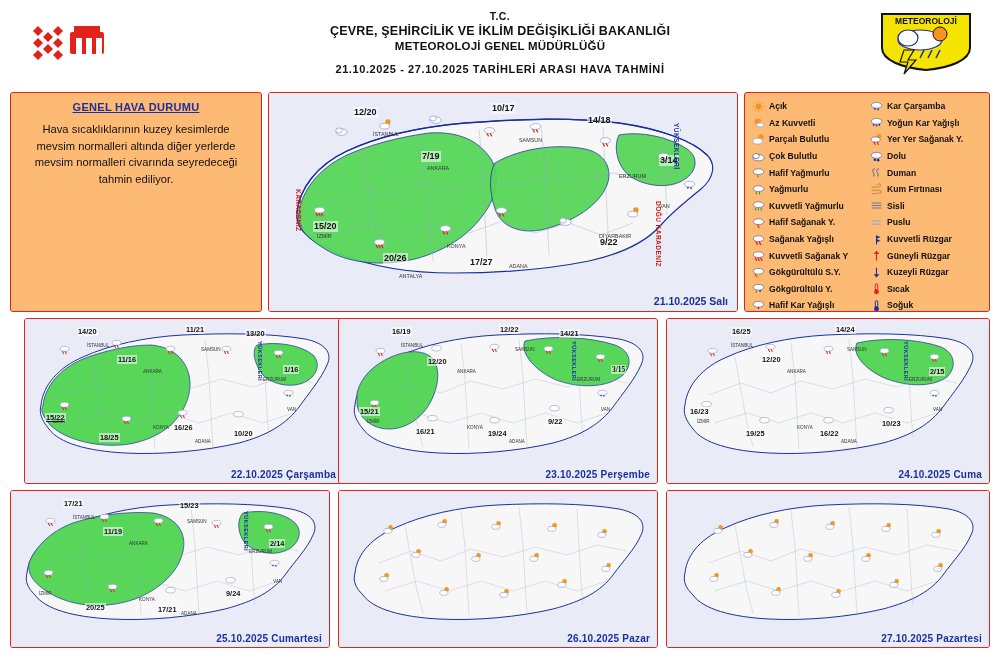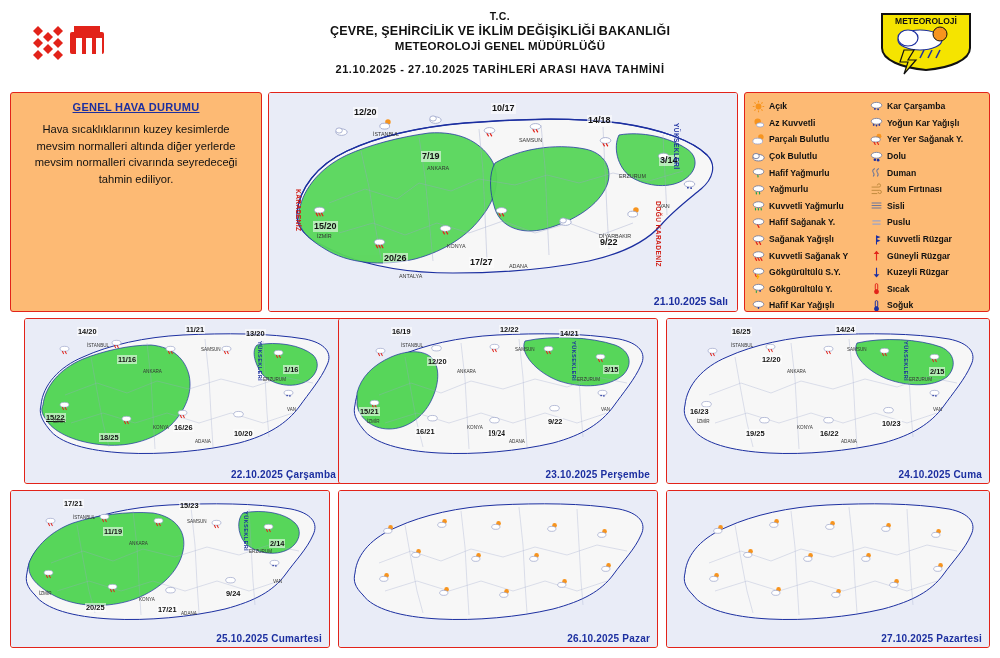--- a/index.html
+++ b/index.html
@@ -718,24 +718,24 @@
           </svg></span>
       <span class="ic" style="left:258px;top:66px;"><svg width="11" height="11" viewBox="0 0 16 16">
             <ellipse cx="8" cy="7" rx="6.5" ry="3.6" fill="#fff" stroke="#9aa3c9" stroke-width="1"></ellipse>
             <path d="M5 11 l2 0 M6 10 l0 2 M9 11.5 l2 0 M10 10.5 l0 2" stroke="#1c2fa0" stroke-width="1.1"></path>
           </svg></span>
     </div>
     <div class="temp" style="left:52px;top:8px;">16/19</div>
     <div class="temp" style="left:160px;top:6px;">12/22</div>
     <div class="temp" style="left:220px;top:10px;">14/21</div>
     <div class="temp" style="left:88px;top:38px;">12/20</div>
-    <div class="temp" style="left:264px;top:46px;">3/15</div>
+    <div class="temp" style="left:272px;top:46px;font-family:Liberation Serif, serif;">3/15</div>
     <div class="temp" style="left:20px;top:88px;">15/21</div>
     <div class="temp" style="left:76px;top:108px;">16/21</div>
-    <div class="temp" style="left:148px;top:110px;font-family:Liberation Serif, serif;">19/24</div>
+    <div class="temp" style="left:148px;top:110px;">19/24</div>
     <div class="temp" style="left:208px;top:98px;">9/22</div>
     <div class="city" style="left:118px;top:50px;">ANKARA</div>
     <div class="city" style="left:62px;top:24px;">İSTANBUL</div>
     <div class="city" style="left:28px;top:100px;">İZMİR</div>
     <div class="city" style="left:128px;top:106px;">KONYA</div>
     <div class="city" style="left:176px;top:28px;">SAMSUN</div>
     <div class="city" style="left:238px;top:58px;">ERZURUM</div>
     <div class="city" style="left:262px;top:88px;">VAN</div>
     <div class="city" style="left:170px;top:120px;">ADANA</div>
     <div class="vtag" style="left:232px;top:22px;">YÜKSEKLERİ</div>

